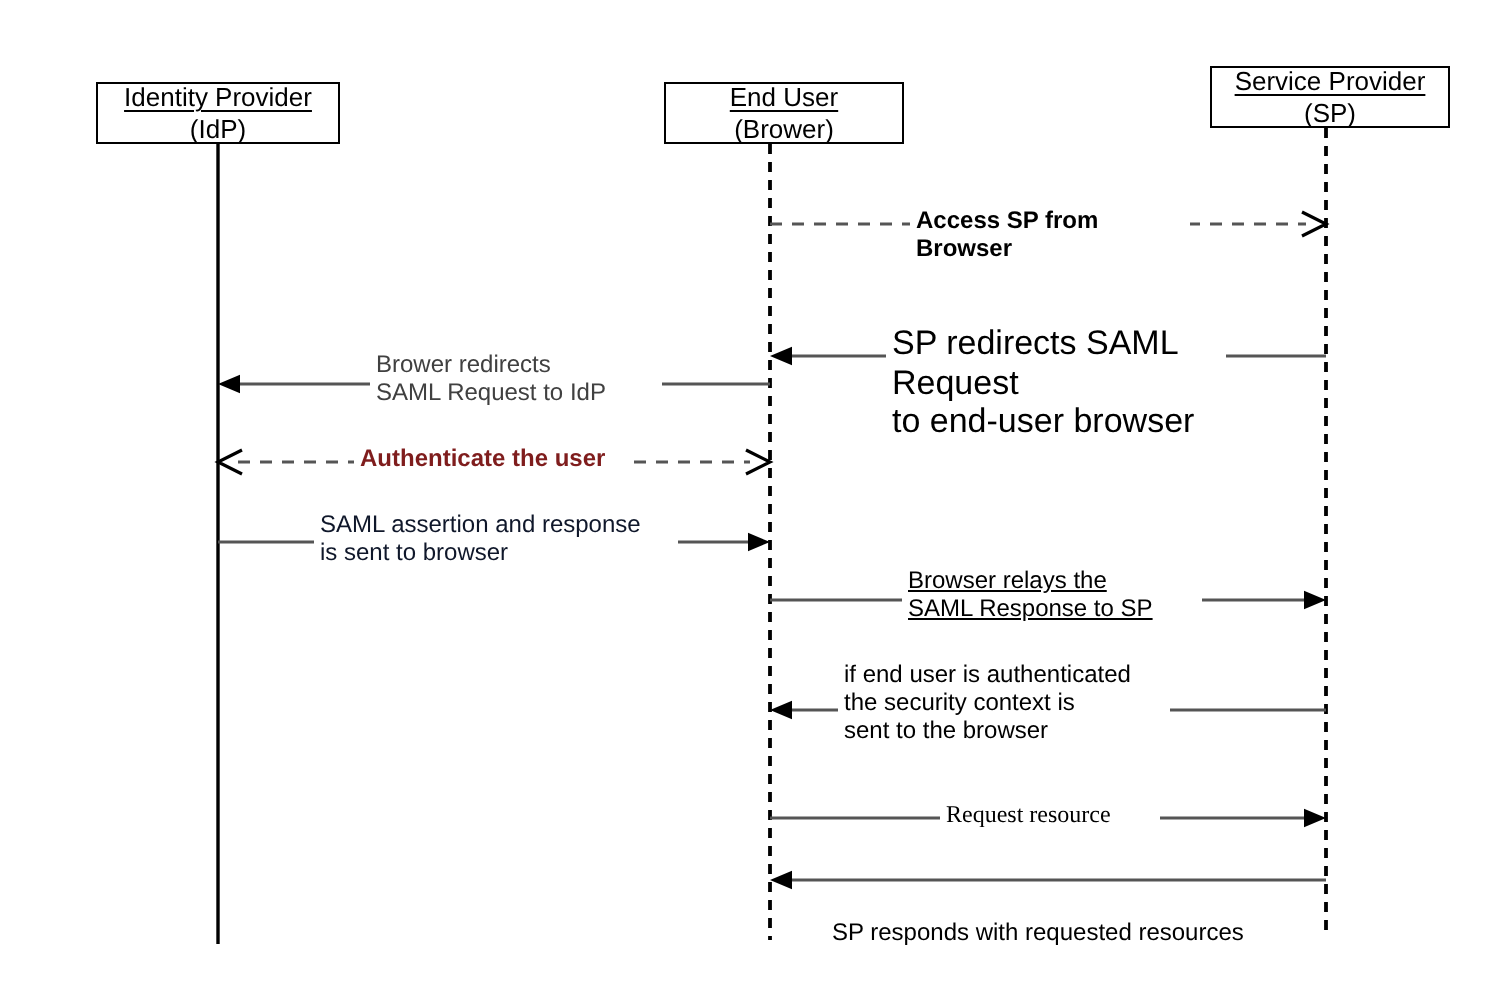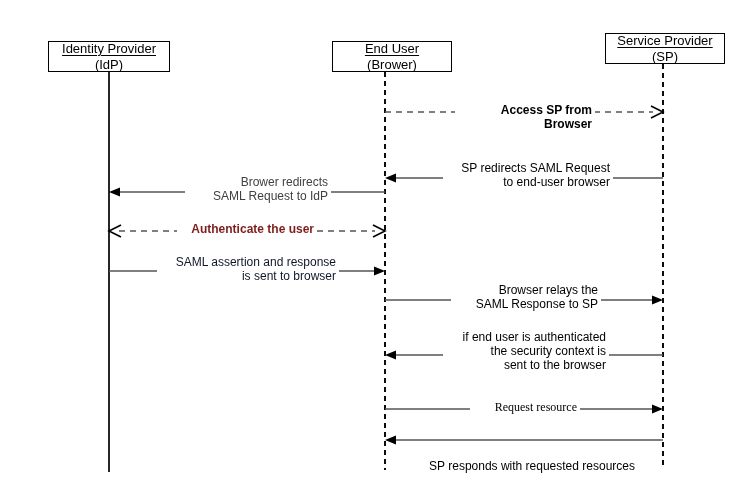--- a/index.html
+++ b/index.html
@@ -36,21 +36,21 @@
     justify-content: center;
     line-height: 1.18;
   }
   .actor-line {
     text-decoration: underline;
     text-underline-offset: 1.5px;
     white-space: nowrap;
   }
   .msg-label {
     position: absolute;
-    text-align: right;
+    text-align: left;
     white-space: pre-line;
     line-height: 1.16;
     background: #ffffff;
     padding: 0 3px;
     box-sizing: border-box;
   }
   .msg-label.bold { font-weight: bold; }
 </style>
 </head>
 <body>
@@ -75,30 +75,30 @@
       <polygon points="663,300 652,295.4 652,304.6" fill="#000000"></polygon>
       <line x1="663" y1="355" x2="395" y2="355" stroke="#555555" stroke-width="1.5"></line>
       <polygon points="385,355 396,350.4 396,359.6" fill="#000000"></polygon>
       <line x1="385" y1="409" x2="653" y2="409" stroke="#555555" stroke-width="1.5"></line>
       <polygon points="663,409 652,404.4 652,413.6" fill="#000000"></polygon>
       <line x1="663" y1="440" x2="395" y2="440" stroke="#555555" stroke-width="1.5"></line>
       <polygon points="385,440 396,435.4 396,444.6" fill="#000000"></polygon>
     </svg>
   <div id="overlay">
       <div class="msg-label bold" style="left: 455px; top: 104px; width: 140px; font-size: 12px; color: rgb(0, 0, 0);">Access SP from Browser</div>
-      <div class="msg-label" style="left: 443px; top: 162px; width: 170px; font-size: 12px; color: rgb(0, 0, 0);">SP redirects SAML Request
+      <div class="msg-label" style="left: 443px; top: 162px; width: 170px; font-size: 17px; color: rgb(0, 0, 0);">SP redirects SAML Request
 to end-user browser</div>
       <div class="msg-label" style="left: 185px; top: 176px; width: 146px; font-size: 12px; color: #404040;">Brower redirects
 SAML Request to IdP</div>
       <div class="msg-label bold" style="left: 177px; top: 223px; width: 140px; font-size: 12px; color: #7f1d1d;">Authenticate the user</div>
       <div class="msg-label" style="left: 157px; top: 256px; width: 182px; font-size: 12px; color: #0f172a;">SAML assertion and response
 is sent to browser</div>
-      <div class="msg-label" style="left: 451px; top: 284px; width: 150px; font-size: 12px; color: rgb(0, 0, 0);">Browser relays the
+      <div class="msg-label" style="left: 451px; top: 284px; width: 150px; font-size: 12px; color: rgb(0, 0, 0); text-decoration: underline;">Browser relays the
 SAML Response to SP</div>
-      <div class="msg-label" style="left: 443px; top: 331px; width: 166px; font-size: 12px; color: rgb(0, 0, 0);">if end user is authenticated
+      <div class="msg-label" style="left: 419px; top: 331px; width: 166px; font-size: 12px; color: rgb(0, 0, 0);">if end user is authenticated
 the security context is
 sent to the browser</div>
       <div class="msg-label" style="left: 470px; top: 401px; width: 110px; font-size: 12px; color: rgb(0, 0, 0); font-family: Liberation Serif, serif;">Request resource</div>
       <div class="msg-label" style="left: 413px; top: 432px; width: 225px; font-size: 12px; color: rgb(0, 0, 0); margin-top: 28px;">SP responds with requested resources</div>
       <div class="actor-box" style="left: 48px; top: 41px; width: 122px; height: 31px; font-size: 13px; border-color: rgb(0, 0, 0); color: rgb(0, 0, 0);">
         <span class="actor-line">Identity  Provider</span>
         <span class="actor-line">(IdP)</span>
       </div>
       <div class="actor-box" style="left: 332px; top: 41px; width: 120px; height: 31px; font-size: 13px; border-color: rgb(0, 0, 0); color: rgb(0, 0, 0);">
         <span class="actor-line">End User</span>

